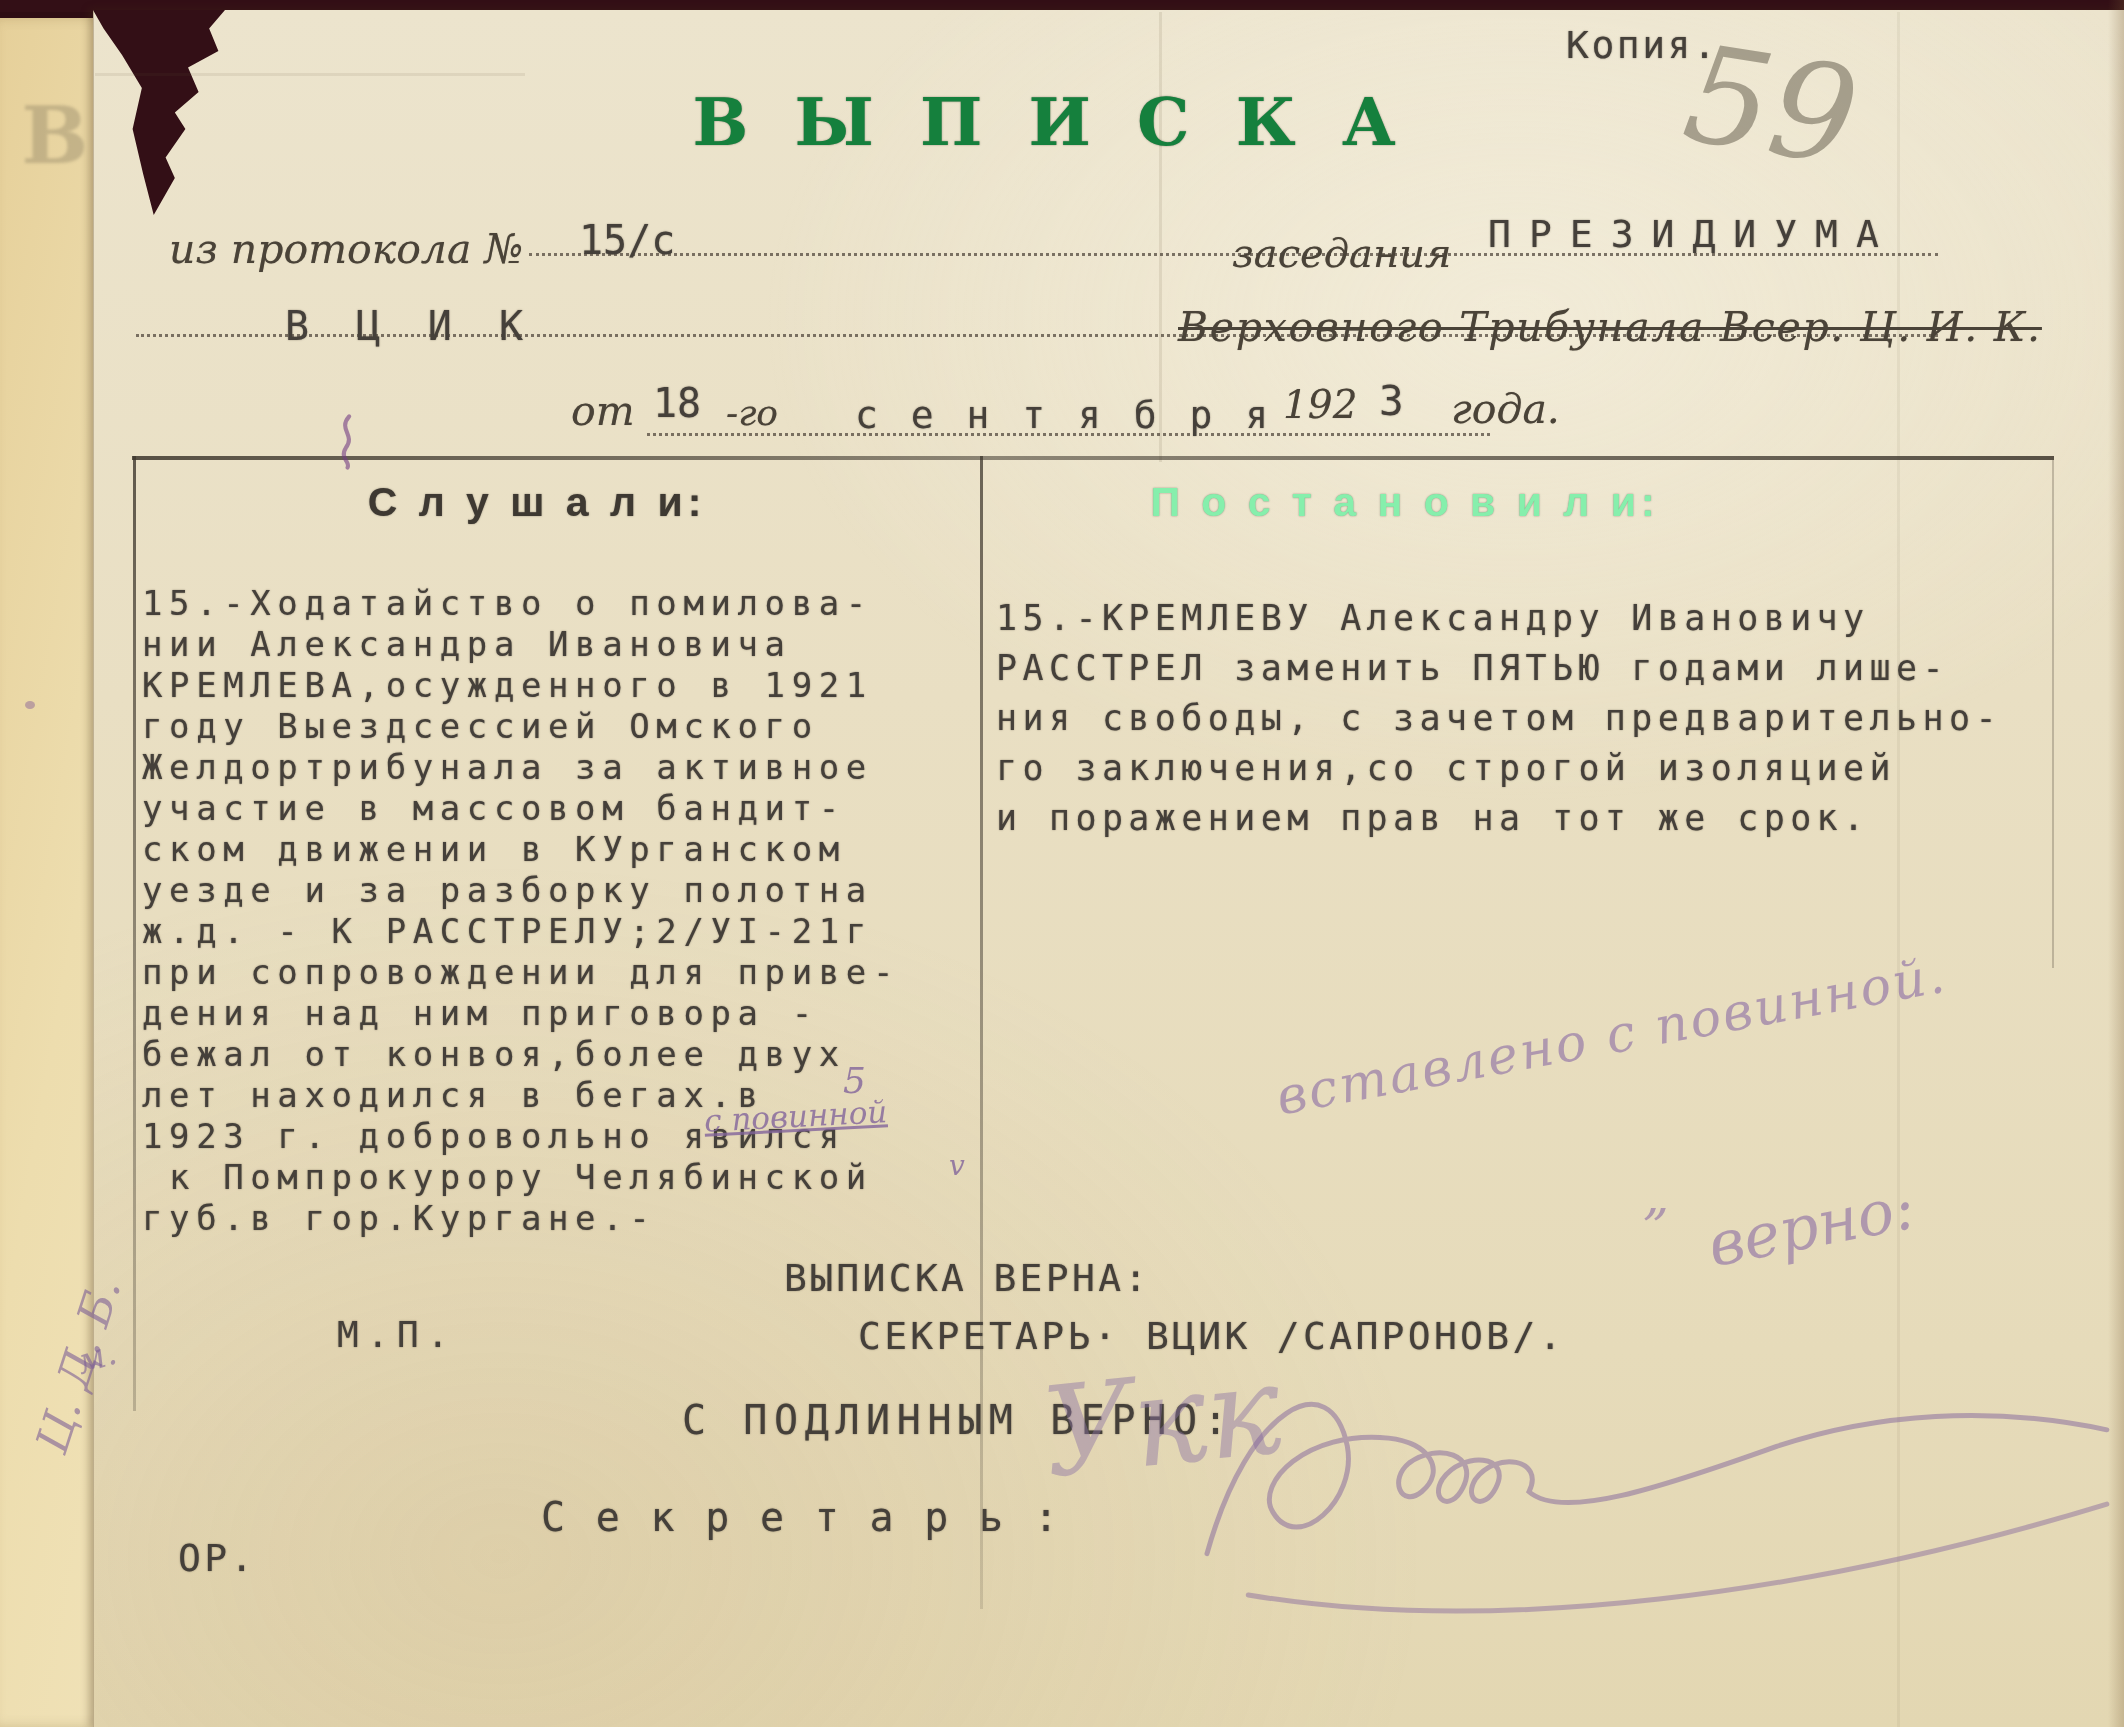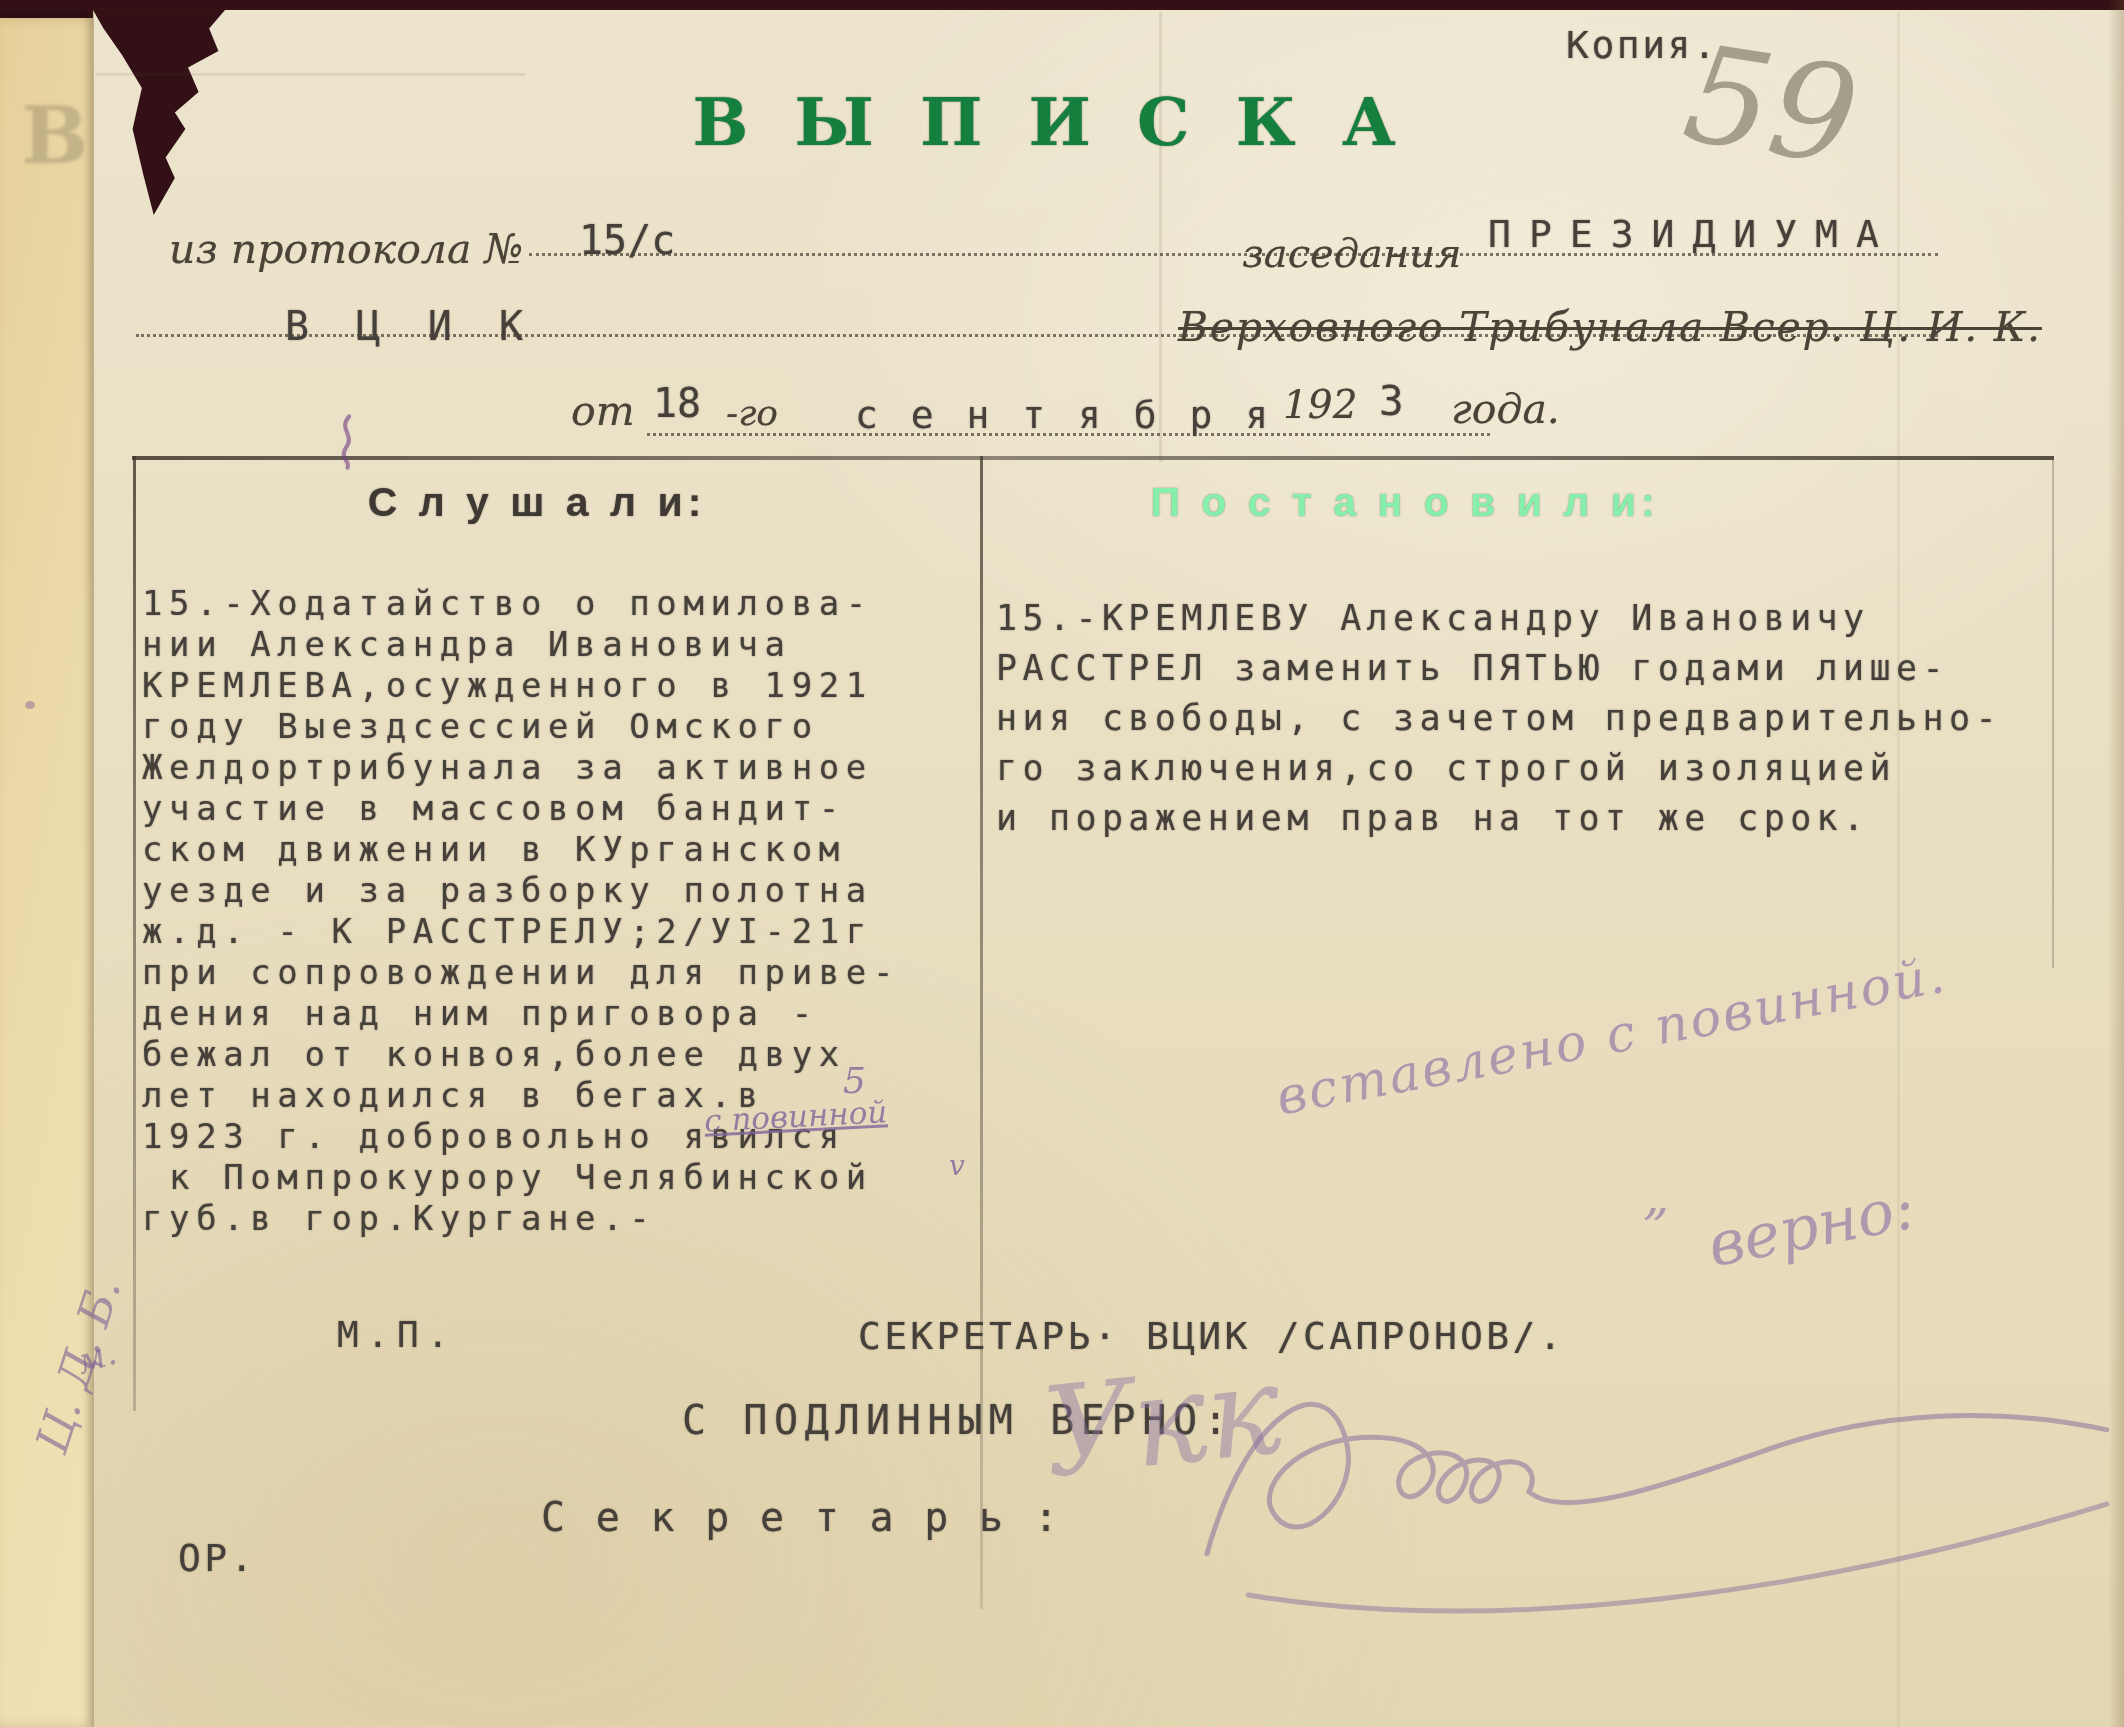--- a/index.html
+++ b/index.html
@@ -76,21 +76,21 @@
   <div class="abs ghost" style="left:21.5px;top:89px;font-family:'DejaVu Serif',serif;font-weight:bold;font-size:79px;">В</div>
 
   <div class="abs typed" style="left:1566px;top:23px;font-size:38px;letter-spacing:2.5px;">Копия.</div>
   <div class="abs pencil" style="left:1686px;top:28px;font-size:134px;transform:rotate(9deg);">59</div>
 
   <div class="abs" style="left:579px;top:83px;width:942px;text-align:center;font-family:'DejaVu Serif',serif;font-weight:700;font-size:66px;letter-spacing:11.6px;color:#15803d;text-shadow:0 0 1.7px rgba(60,52,40,.6);white-space:nowrap;">В Ы П И С К А</div>
 
   <div class="abs printed" style="left:169px;top:225px;font-size:41px;">из протокола №</div>
   <div class="dots" style="left:529px;top:248px;width:1409px;"></div>
   <div class="abs typed" style="left:579px;top:217px;font-size:40px;">15/с</div>
-  <div class="abs printed" style="left:1232px;top:230px;font-size:40px;margin-left:10px;">заседания</div>
+  <div class="abs printed" style="left:1232px;top:230px;font-size:40px;">заседания</div>
   <div class="abs typed" style="left:1488px;top:212px;font-size:38px;letter-spacing:18px;">ПРЕЗИДИУМА</div>
 
   <div class="dots" style="left:136px;top:329px;width:1802px;"></div>
   <div class="abs typed" style="left:285px;top:303px;font-size:40px;letter-spacing:11.6px;">В Ц И К</div>
   <div class="abs printed" style="left:1178px;top:303px;font-size:41px;letter-spacing:1.7px;text-decoration:line-through;text-decoration-thickness:3.3px;">Верховного Трибунала Всер. Ц. И. К.</div>
 
   <div class="abs printed" style="left:571px;top:387px;font-size:41px;">от</div>
   <div class="dots" style="left:647px;top:428px;width:843px;"></div>
   <div class="abs typed" style="left:653px;top:380px;font-size:40px;">18</div>
   <div class="abs printed" style="left:726px;top:392px;font-size:36px;">-го</div>
@@ -132,20 +132,21 @@
 ния свободы, с зачетом предварительно-
 го заключения,со строгой изоляцией
 и поражением прав на тот же срок.</div>
 
   <div class="abs hand" style="left:843px;top:1060px;font-size:36px;color:rgba(130,100,155,.8);">5</div>
   <div class="abs hand" style="left:704px;top:1098px;font-size:31px;transform:rotate(-3deg);text-decoration:underline;color:rgba(130,100,155,.8);">с повинной</div>
   <div class="abs hand" style="left:949px;top:1149px;font-size:28px;color:rgba(130,100,155,.8);">v</div>
 
   <div class="abs typed" style="left:337px;top:1314px;font-size:36px;letter-spacing:8.3px;">М.П.</div>
 
+  <div class="abs typed" style="left:784px;top:1256px;font-size:38px;letter-spacing:3.3px;">ВЫПИСКА ВЕРНА:</div>
   <div class="abs typed" style="left:682px;top:1397px;font-size:40px;letter-spacing:6.6px;">С ПОДЛИННЫМ ВЕРНО:</div>
   <div class="abs typed" style="left:858px;top:1314px;font-size:38px;letter-spacing:3.3px;">СЕКРЕТАРЬ· ВЦИК /САПРОНОВ/.</div>
   <div class="abs typed" style="left:541px;top:1494px;font-size:40px;letter-spacing:3.3px;">С е к р е т а р ь :</div>
   <div class="abs typed" style="left:178px;top:1536px;font-size:38px;letter-spacing:3.3px;">ОР.</div>
 
   <div class="abs hand" style="left:1277px;top:1068px;font-size:51px;letter-spacing:2.5px;transform:rotate(-10.5deg);transform-origin:left center;color:rgba(140,110,165,.62);">вставлено с повинной.</div>
   <div class="abs hand" style="left:1643px;top:1167px;font-size:51px;color:rgba(140,110,165,.62);">„</div>
   <div class="abs hand" style="left:1707px;top:1190px;font-size:61px;transform:rotate(-11deg);color:rgba(140,110,165,.62);">верно:</div>
 
   <div class="abs hand" style="left:1043px;top:1349px;font-size:124px;transform:rotate(-6deg);color:rgba(140,115,165,.45);">Укк</div>

